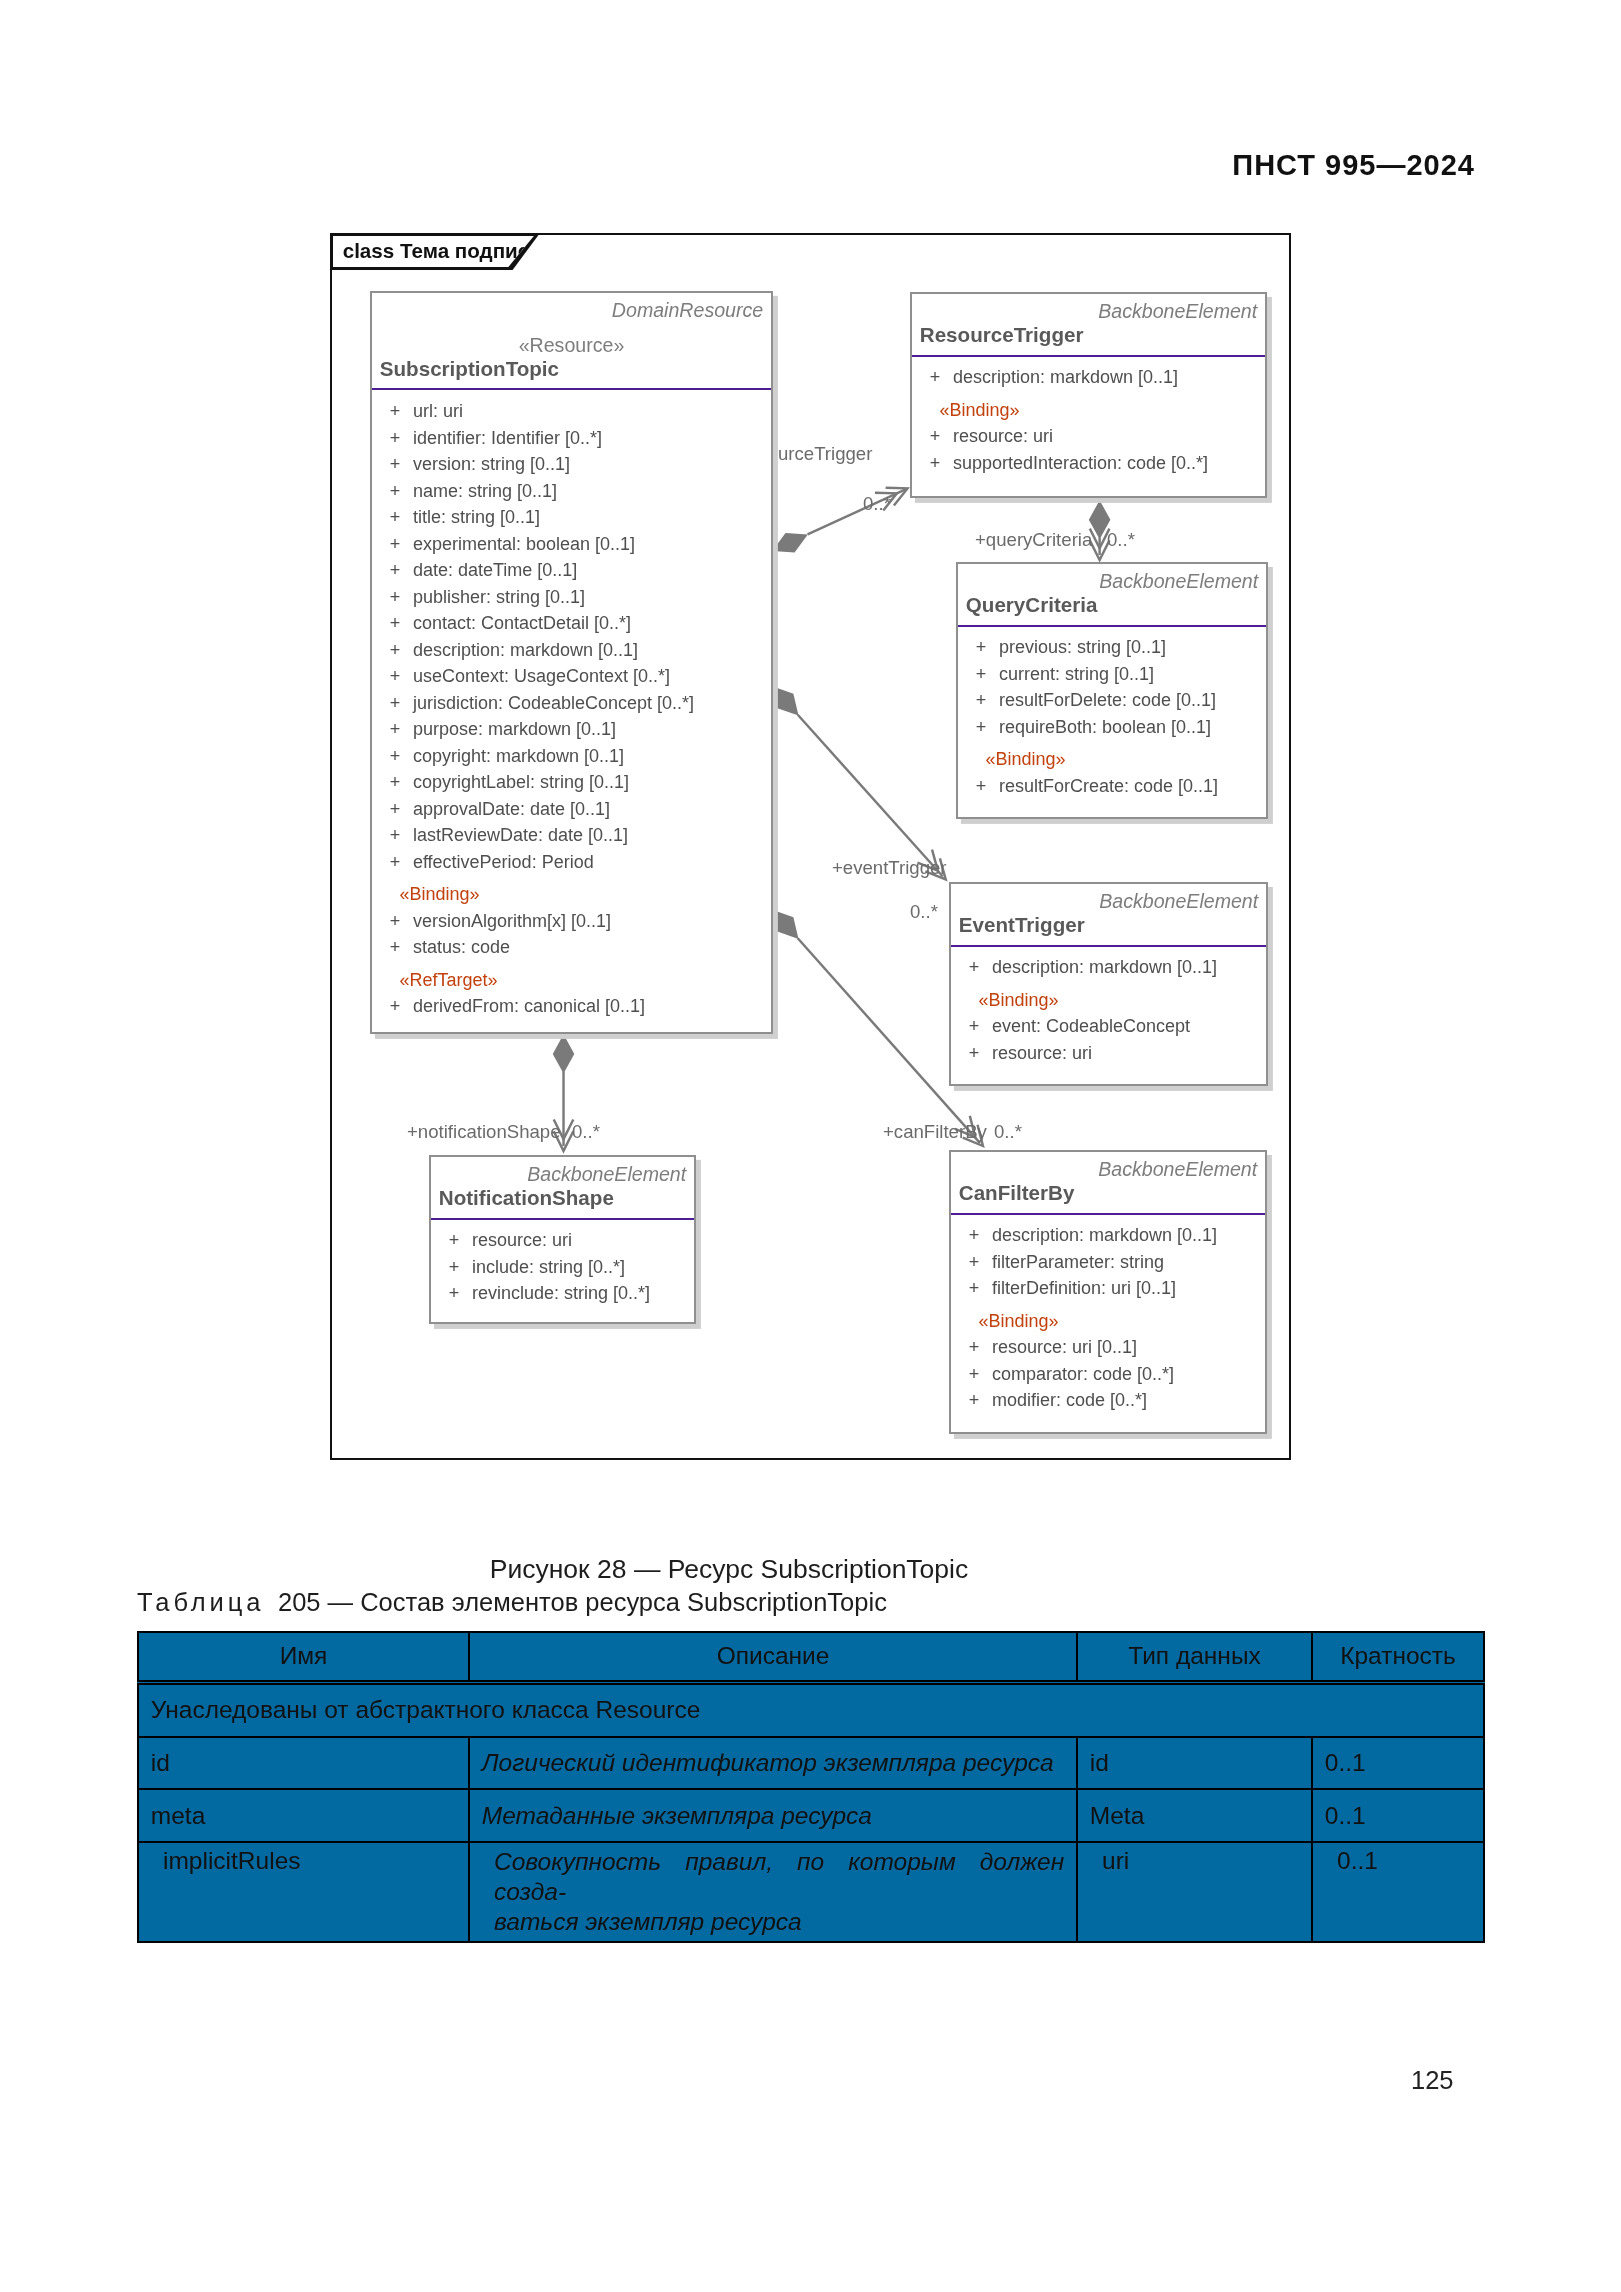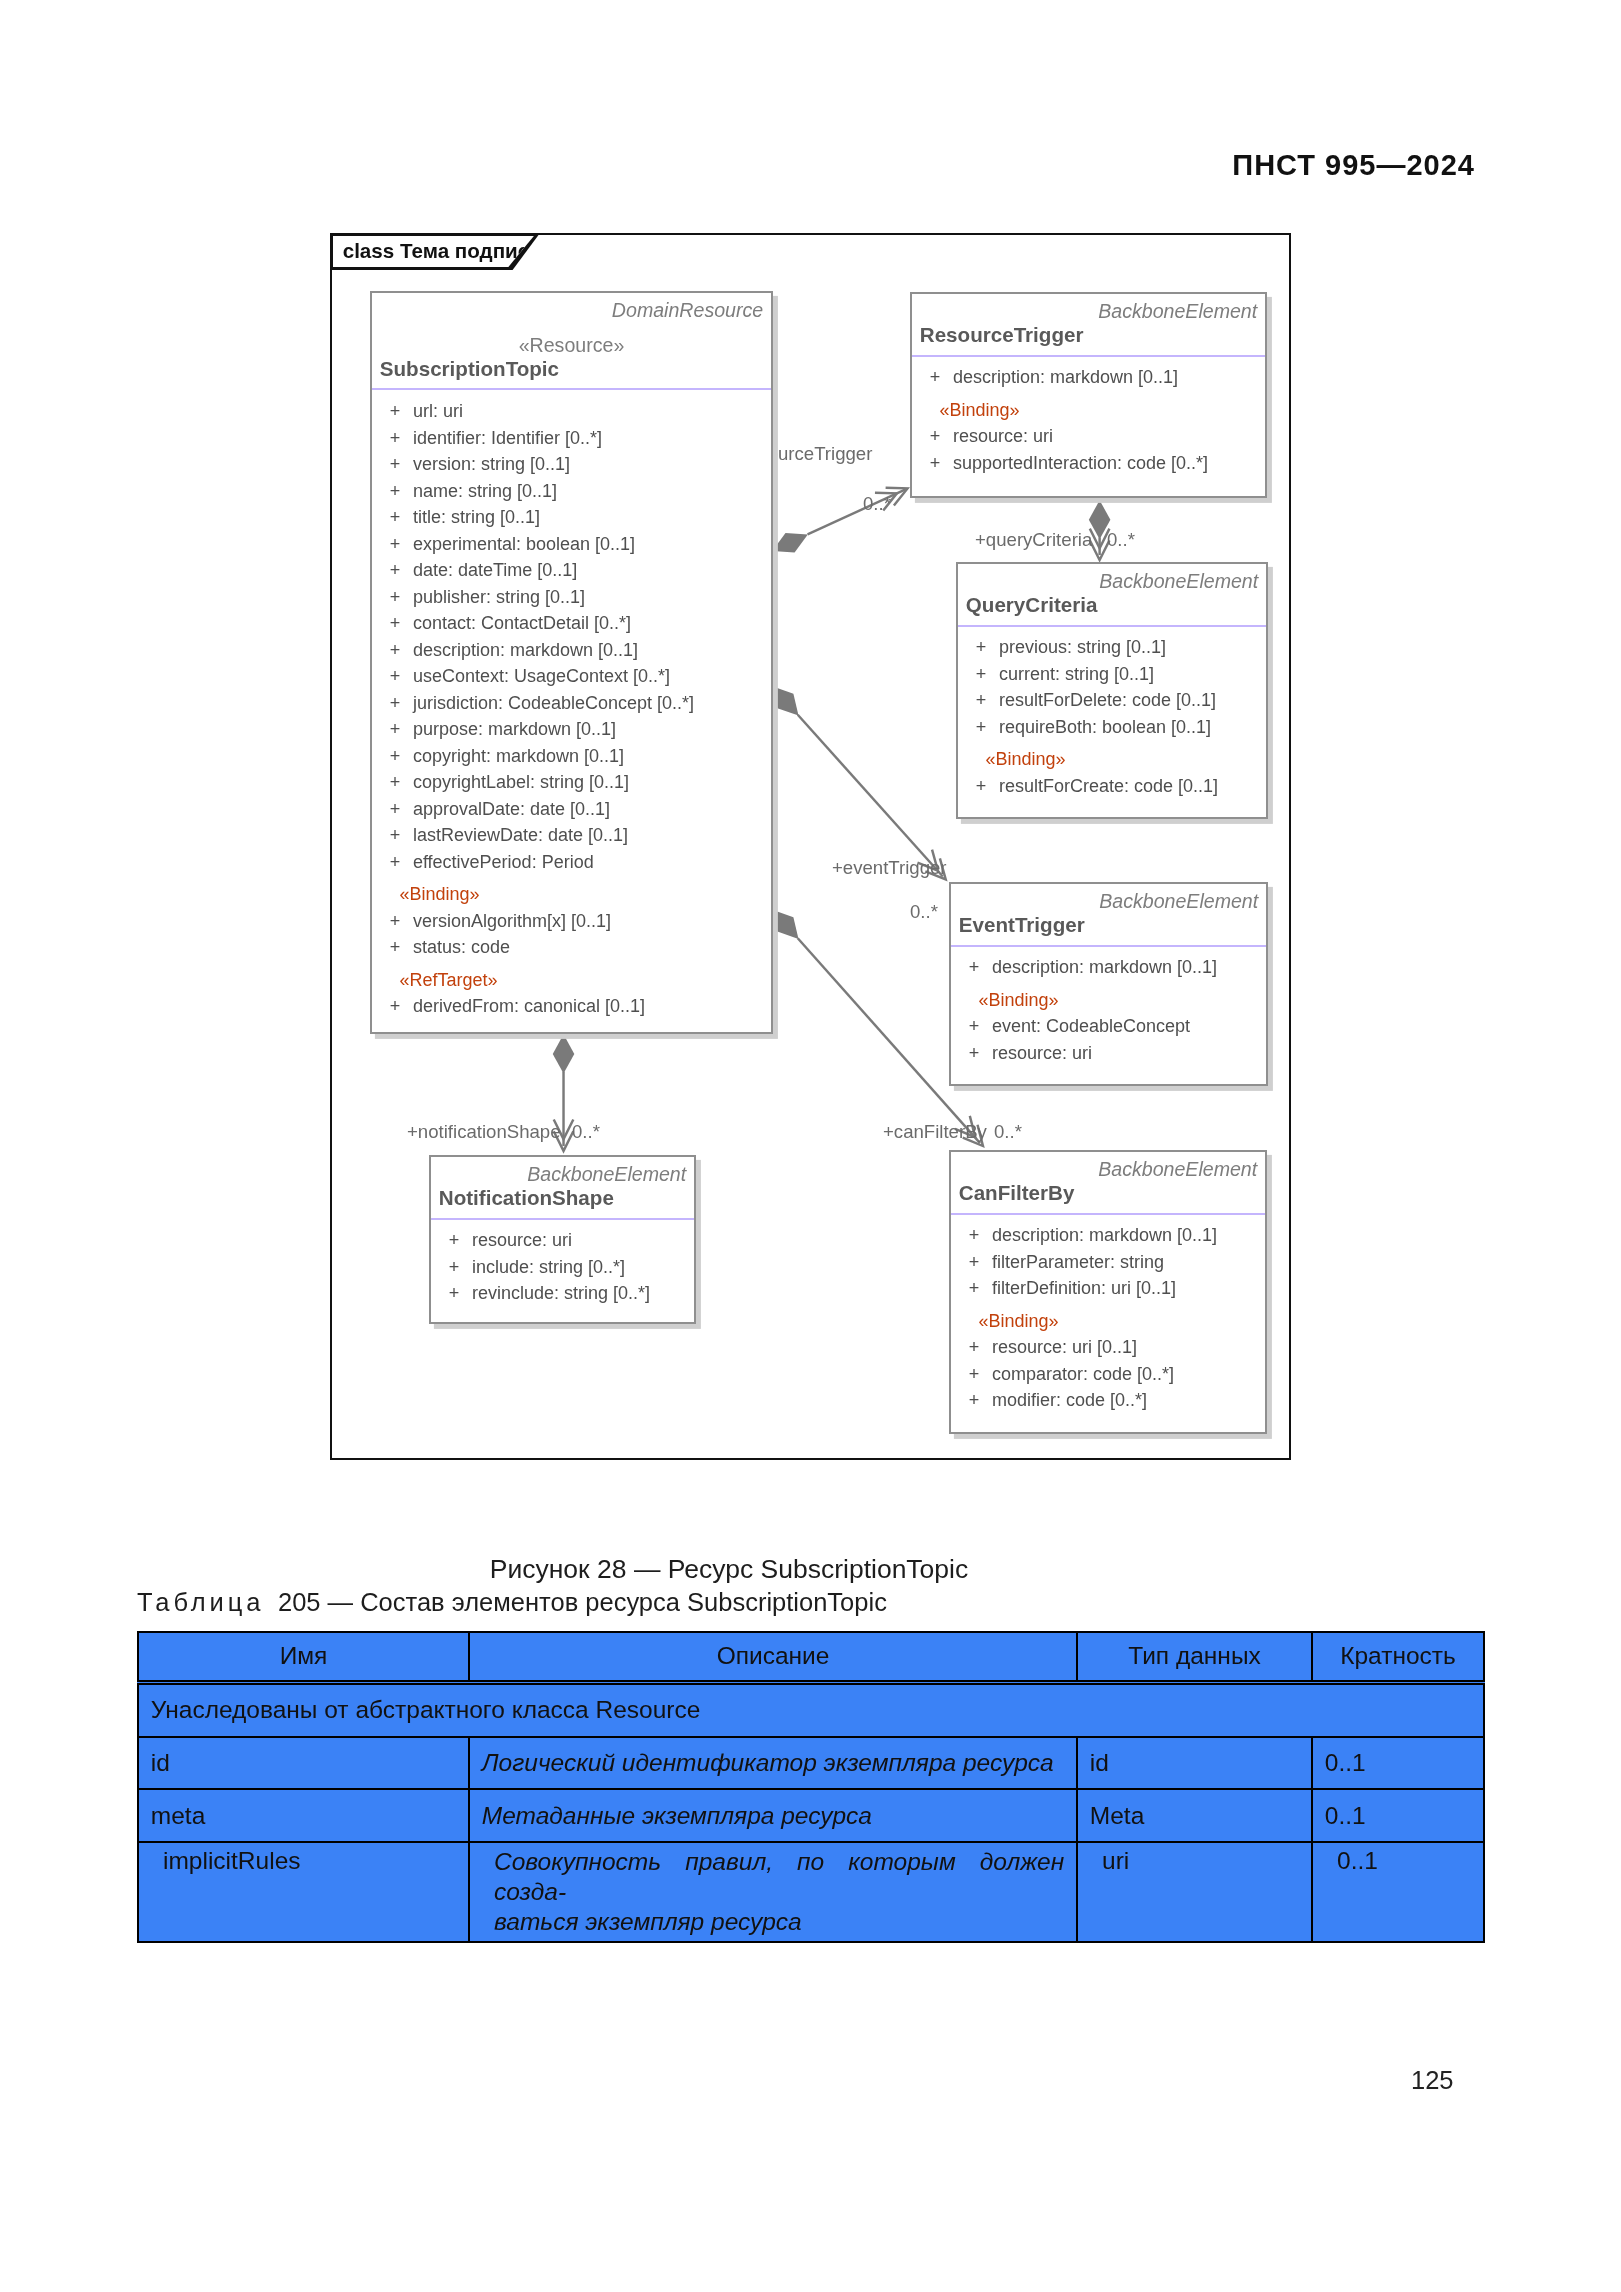--- a/index.html
+++ b/index.html
@@ -16,40 +16,40 @@
   .frame{left:330px;top:233px;width:961px;height:1227px;border:2.9px solid #111;box-sizing:border-box;}
   .frame-tab-outer{left:330px;top:233px;width:210px;height:37px;background:#111;
       clip-path:polygon(0 0,100% 0,calc(100% - 27.4px) 100%,0 100%);}
   .frame-tab-inner{position:absolute;left:2.9px;top:2.9px;width:201px;height:31px;background:#fff;
       clip-path:polygon(0 0,100% 0,calc(100% - 25.5px) 100%,0 100%);}
   .frame-tab-label{position:absolute;left:9.8px;top:2.9px;font-size:20.6px;font-weight:700;color:#111;white-space:nowrap;}
 
   
   .cls{background:#fff;border:2px solid #8f8f8f;box-sizing:border-box;
        box-shadow:4.9px 4.9px 0 0 #cfcfcf;overflow:hidden;}
-  .cls-head{border-bottom:2px solid #c4b5fd;padding:5.9px 7.8px 7.8px 7.8px;}
+  .cls-head{border-bottom:2px solid #4c1d95;padding:5.9px 7.8px 7.8px 7.8px;}
   .cls-parent{text-align:right;font-style:italic;font-size:19.6px;color:#7d7d7d;}
   .cls-stereo{text-align:center;font-size:19.6px;color:#7d7d7d;margin-top:11.8px;}
   .cls-name{text-align:left;font-size:20.6px;font-weight:700;color:#595959;margin-top:0;}
   .cls-body{padding:7.8px 5.9px;}
   .al{display:flex;line-height:26.5px;font-size:18px;color:#4f4f4f;}
   .pl{width:35px;padding-left:11.8px;box-sizing:border-box;}
   .tx{flex:1;white-space:nowrap;}
   .sec{line-height:26.5px;font-size:18px;color:#c2410c;padding-left:21.6px;margin-top:5.9px;}
 
   
   .role{font-size:18.6px;color:#6b6b6b;white-space:nowrap;}
 
   
   .figure-caption{left:330px;top:1554px;width:798px;text-align:center;font-size:26.5px;color:#1d1d1d;}
   .table-title{left:137px;top:1588px;width:1353px;font-size:25.5px;color:#1d1d1d;}
   .table-title .sp{letter-spacing:3.9px;}
   .table-title .rest{margin-left:13.7px;}
   .gost-table{left:137px;top:1631px;}
-  table{border-collapse:collapse;table-layout:fixed;width:1346px;background:#3b82f6;}
+  table{border-collapse:collapse;table-layout:fixed;width:1346px;background:#0369a1;}
   th,td{border:2px solid #000;font-size:24.5px;color:#111;padding:3.9px 11.8px;vertical-align:middle;
         font-weight:400;overflow:hidden;}
   table{border:2.9px solid #000;}
   th{text-align:center;border-bottom:5.9px double #000;height:39px;}
   .group-row td{border-bottom:2.9px solid #000;height:43px;}
   .r-sm td{height:43px;}
   .r-lg td{height:71px;padding-left:24px;}
   .desc-line{line-height:30px;font-style:italic;}
   .jline{text-align:justify;text-align-last:justify;}
 

